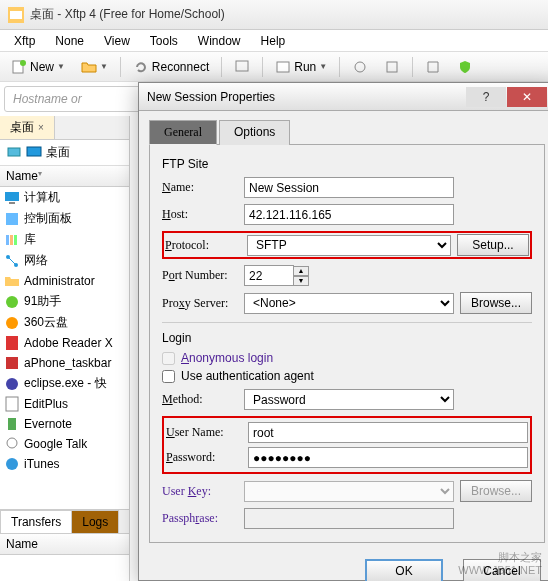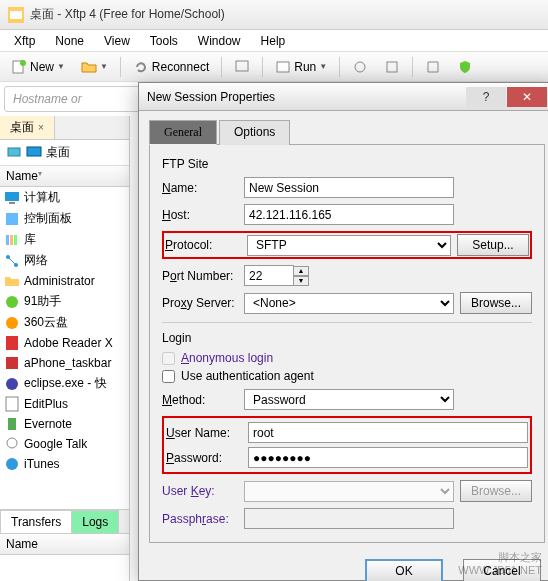--- a/index.html
+++ b/index.html
@@ -35,21 +35,21 @@
 
 .col-header { background: linear-gradient(#fdfdfd,#ececec); border-bottom: 1px solid #ccc; padding: 3px 6px; font-weight: normal; display: flex; justify-content: flex-start; }
 .col-header .chev { font-size: 8px; color: #888; }
 
 .file-list { flex: 1; overflow-y: auto; }
 .file-item { padding: 2px 4px; display: flex; align-items: center; gap: 4px; white-space: nowrap; overflow: hidden; }
 .file-item .fi-icon { width: 16px; height: 16px; flex-shrink: 0; }
 
 .bottom-tabs { display: flex; border-top: 1px solid #ccc; background: #f0f0f0; }
 .bottom-tabs .btab { padding: 4px 10px; border: 1px solid #ccc; border-bottom: none; background: #fff; margin-right: -1px; }
-.bottom-tabs .btab:not(.active) { background: #86efac; }
+.bottom-tabs .btab:not(.active) { background: #a16207; }
 .bottom-panel { border-top: 1px solid #ccc; }
 .bottom-panel .col-header { border-top: none; }
 .bottom-content { height: 30px; }
 
 
 .dialog { position: absolute; left: 138px; top: 82px; width: 418px; height: 499px; background: #f0f0f0; border: 1px solid #888; box-shadow: 0 4px 20px rgba(0,0,0,0.3); }
 .dlg-title { height: 28px; background: linear-gradient(#fdfdfd,#e0e0e0); display: flex; align-items: center; padding: 0 8px; border-bottom: 1px solid #aaa; }
 .dlg-title .dlg-text { flex: 1; }
 .dlg-title .win-btn { width: 40px; height: 20px; display: inline-flex; align-items: center; justify-content: center; margin-left: 1px; }
 .dlg-title .win-close { background: #c75050; color: #fff; }
@@ -58,21 +58,21 @@
 .dlg-body { padding: 8px 10px; }
 .dlg-tabs { display: flex; border-bottom: 1px solid #aaa; }
 .dlg-tab { padding: 4px 14px; border: 1px solid #aaa; border-bottom: none; background: #f0f0f0; margin-right: 2px; position: relative; top: 1px; }
 .dlg-tab.active { background: #737373; border-bottom: 1px solid #f0f0f0; font-family: Liberation Serif, serif; }
 .dlg-tab:not(.active) { background: #e4e4e4; }
 
 .dlg-content { border: 1px solid #aaa; border-top: none; padding: 10px 12px 0 12px; height: 398px; }
 
 .group-label { margin: 2px 0 6px 0; }
 .form-row { display: flex; align-items: center; margin-bottom: 6px; }
-.form-row label { width: 82px; }
+.form-row label { width: 82px; font-family: Liberation Serif, serif; }
 .form-row .field { flex: 1; }
 .form-row input[type=text], .form-row input[type=password], .form-row select { width: 100%; height: 21px; border: 1px solid #999; padding: 1px 4px; font-family: inherit; font-size: 12px; background: #fff; }
 .form-row input[disabled] { background: #f0f0f0; color: #999; }
 .form-row .side-btn { width: 72px; height: 22px; margin-left: 6px; border: 1px solid #888; background: linear-gradient(#fdfdfd,#e0e0e0); font-size: 12px; cursor: default; }
 .form-row .side-btn[disabled] { color: #999; }
 
 .port-field { width: 50px !important; }
 .spinner { display: inline-flex; flex-direction: column; margin-left: -1px; }
 .spinner button { width: 16px; height: 10px; font-size: 7px; line-height: 7px; border: 1px solid #999; background: #eee; padding: 0; cursor: default; }
 

